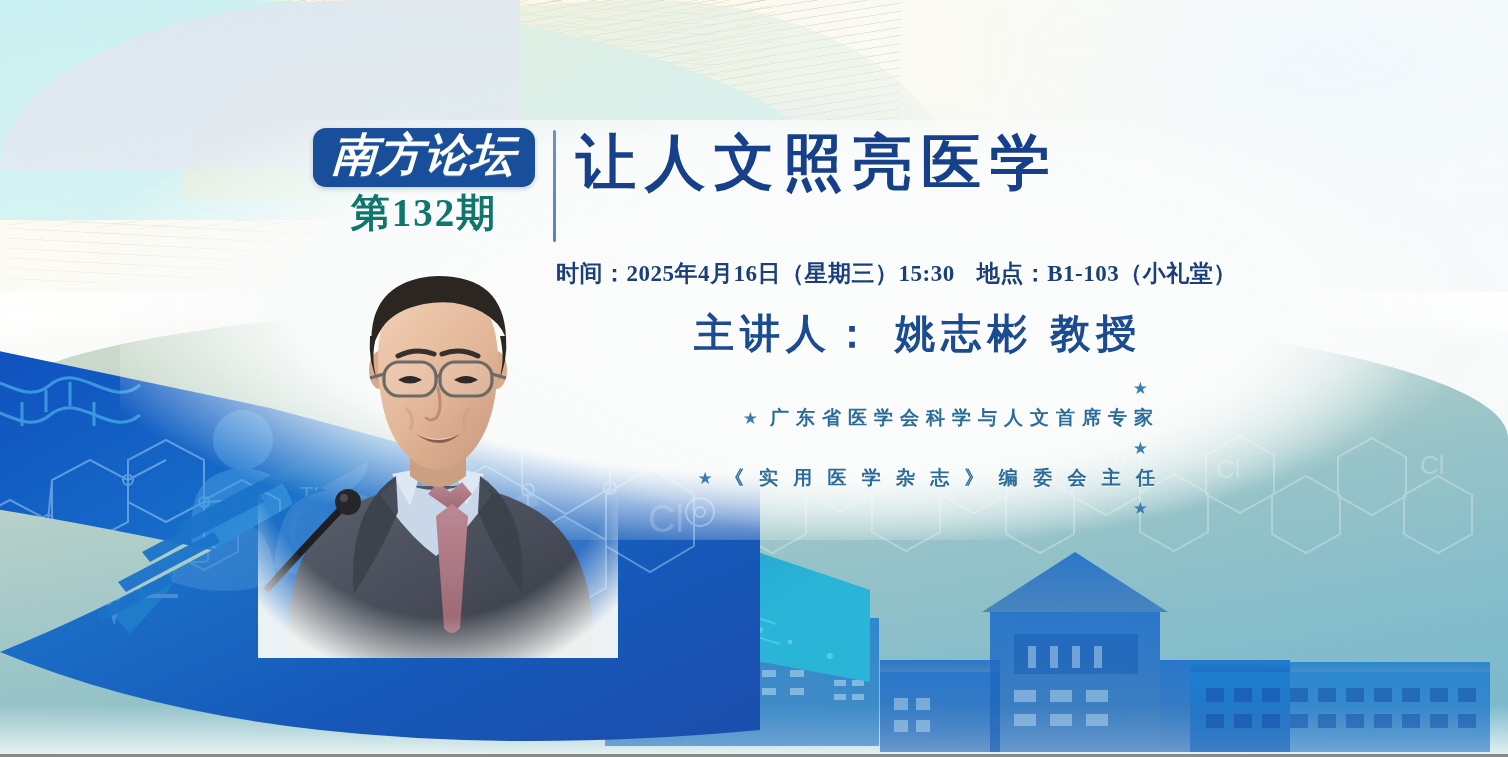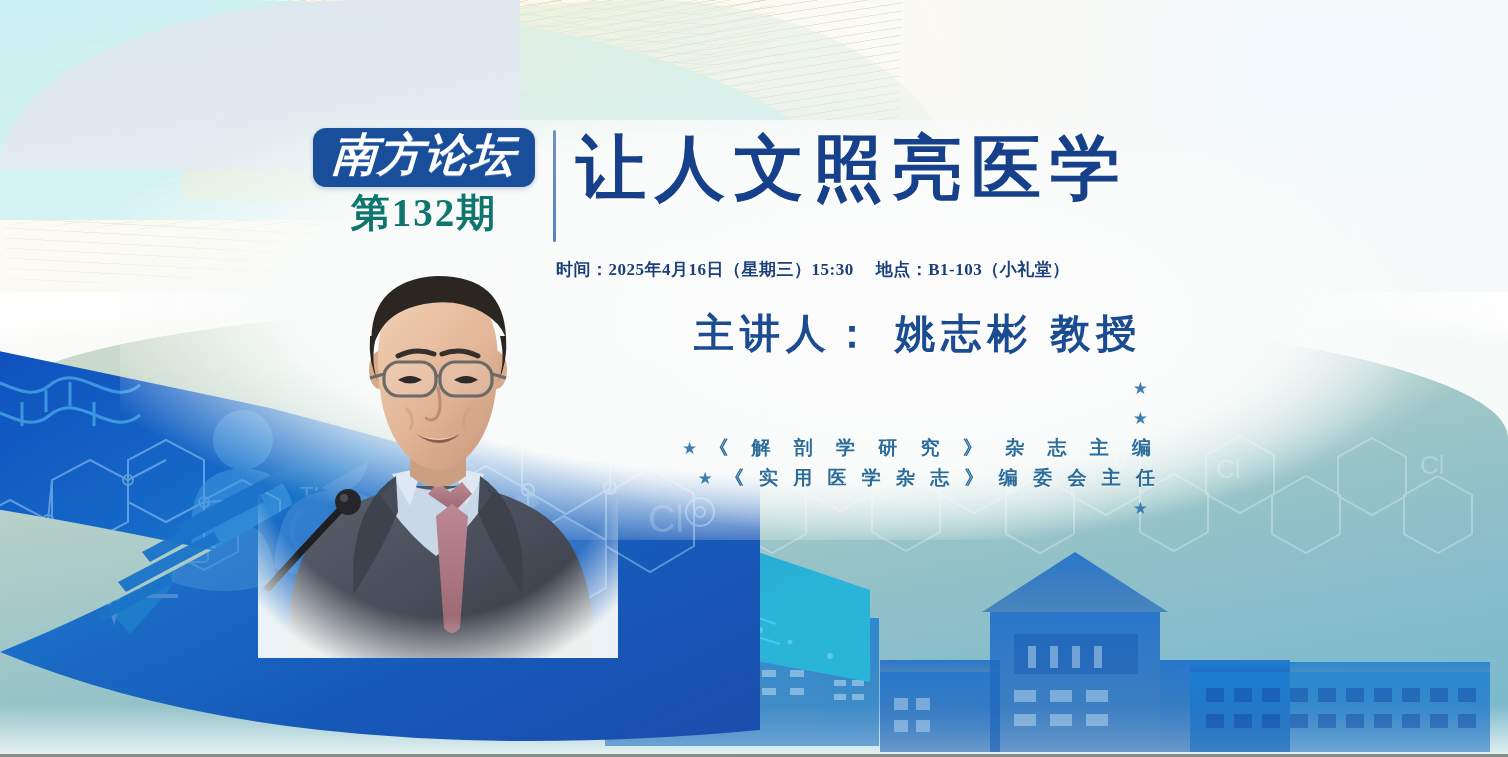--- a/index.html
+++ b/index.html
@@ -186,34 +186,34 @@
     background:linear-gradient(#6f92c4,#5b83ba);
     border-radius:2px;
   }
 
   
   #main-title{
     position:absolute;left:576px;top:131px;
     color:#16408A;
     font-family:"Liberation Sans","DejaVu Sans",sans-serif;
     font-weight:bold;
-    font-size:70px;
+    font-size:60px;
     line-height:1.08;
     letter-spacing:9px;
     white-space:nowrap;
     text-shadow:0 2px 3px rgba(255,255,255,.85);
   }
 
   
   #meta-line{
     position:absolute;left:556px;top:258px;
     color:#1B3F7A;
     font-family:"Liberation Serif","DejaVu Serif",serif;
     font-weight:bold;
-    font-size:17px;
+    font-size:23px;
     letter-spacing:.5px;
     white-space:nowrap;
     text-shadow:0 1px 1px rgba(255,255,255,.8);
   }
   #meta-line .gap{display:inline-block;width:22px;}
 
   
   #speaker-line{
     position:absolute;left:694px;top:306px;
     color:#1B4C92;
@@ -710,24 +710,24 @@
     </div>
 
     <div id="speaker-line">主讲人： 姚志彬 教授</div>
 
     <div id="bullets">
       <div class="bullet-row tight">
         <span class="bullet-star">★</span>
       </div>
       <div class="bullet-row wider">
         <span class="bullet-star">★</span>
+        <span class="bullet-text">广东省医学会科学与人文首席专家</span>
       </div>
       <div class="bullet-row wide">
         <span class="bullet-star">★</span>
-        <span class="bullet-text">《 解 剖 学 研 究 》 杂 志 主 编</span>
       </div>
       <div class="bullet-row">
         <span class="bullet-star">★</span>
         <span class="bullet-text">《 实 用 医 学 杂 志 》 编 委 会 主 任</span>
       </div>
       <div class="bullet-row tight">
         <span class="bullet-star">★</span>
       </div>
     </div>
 

